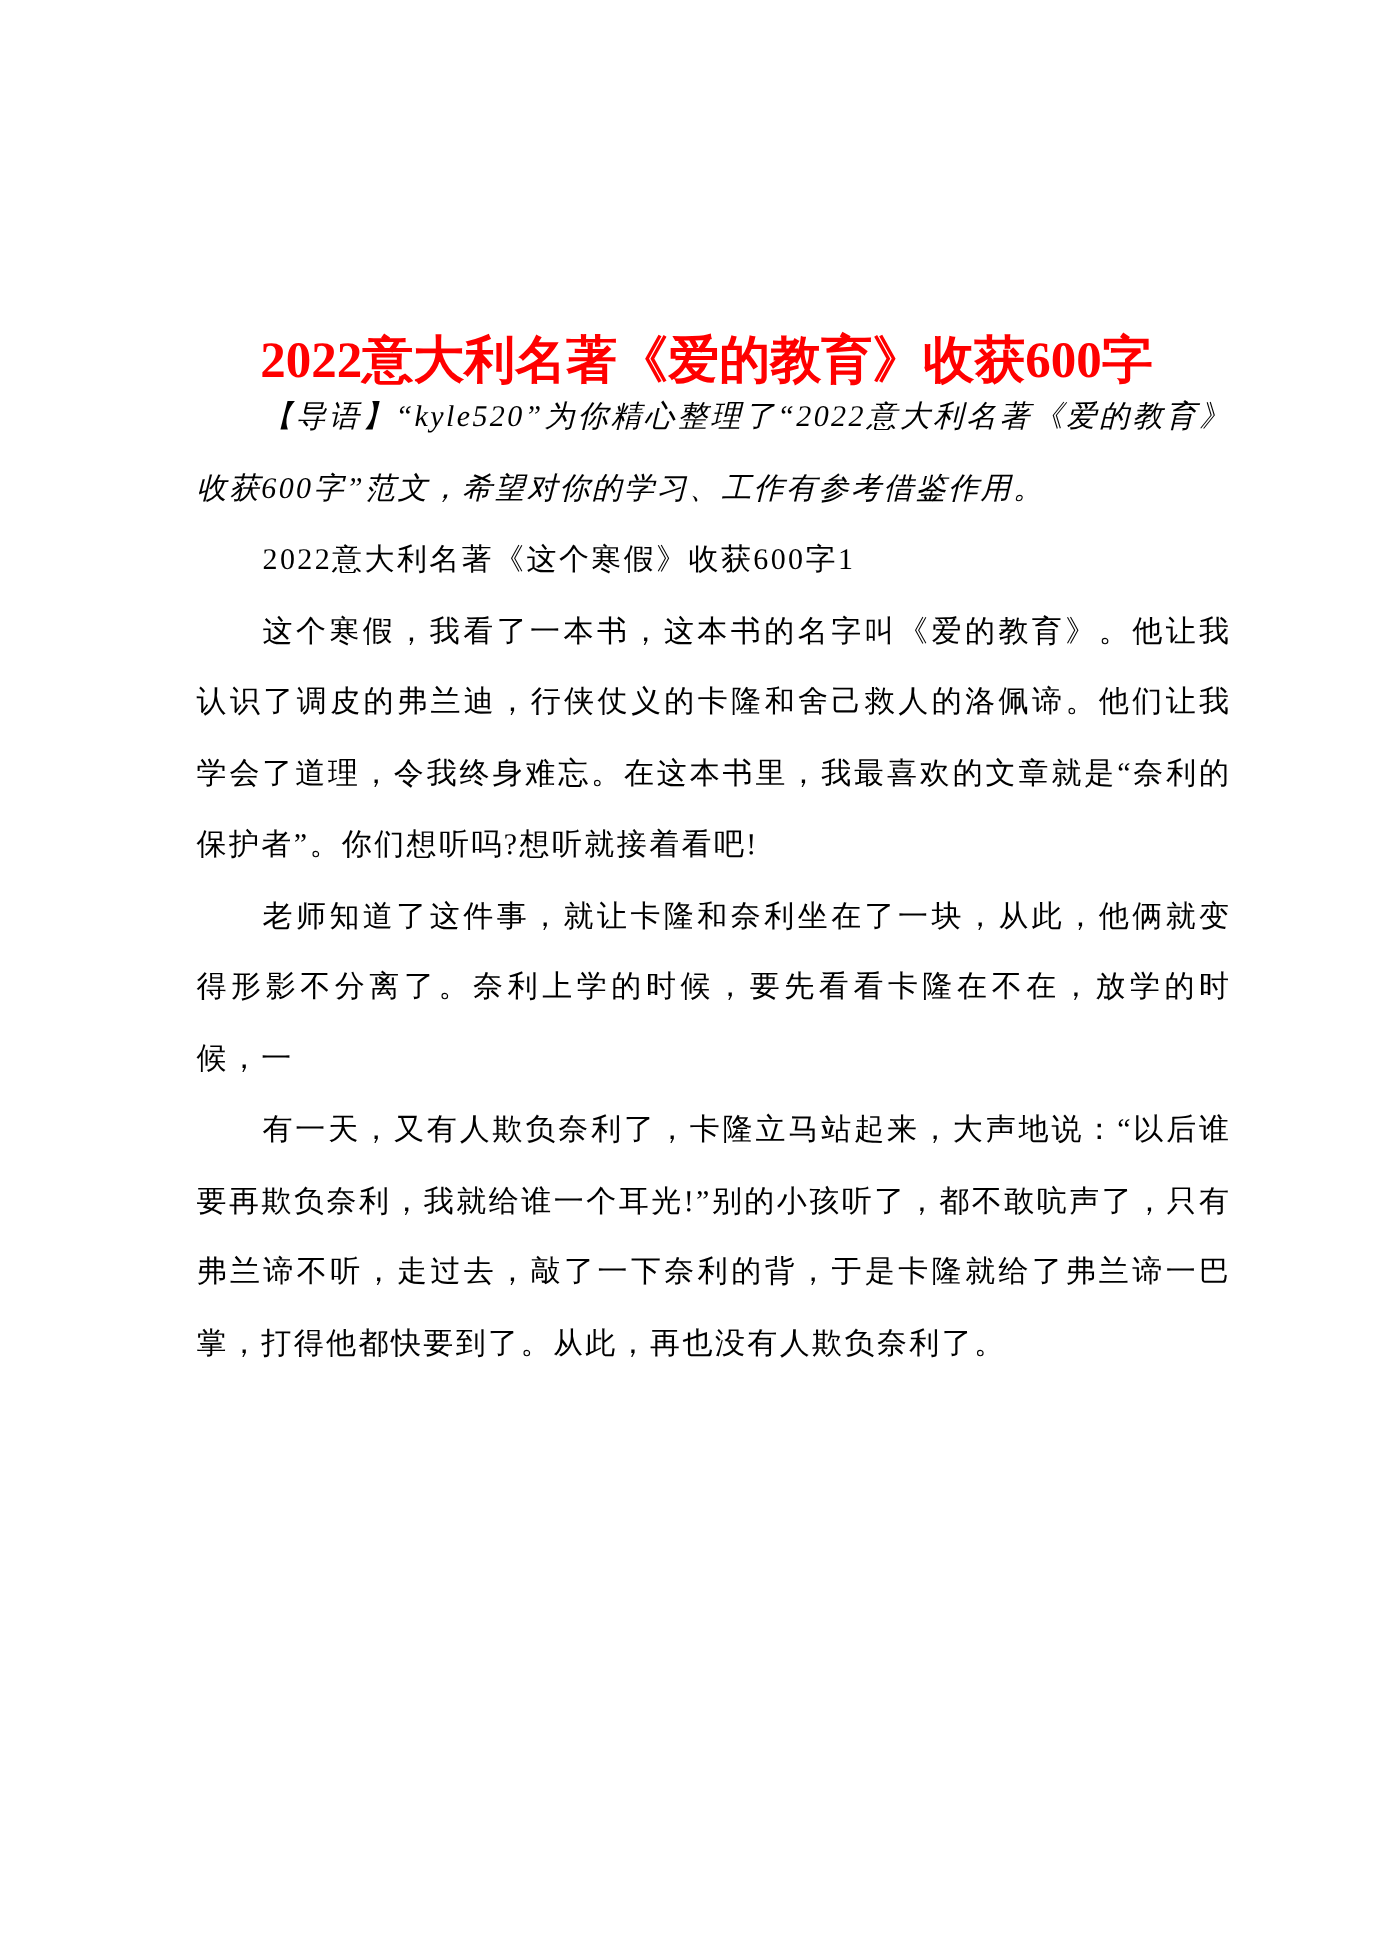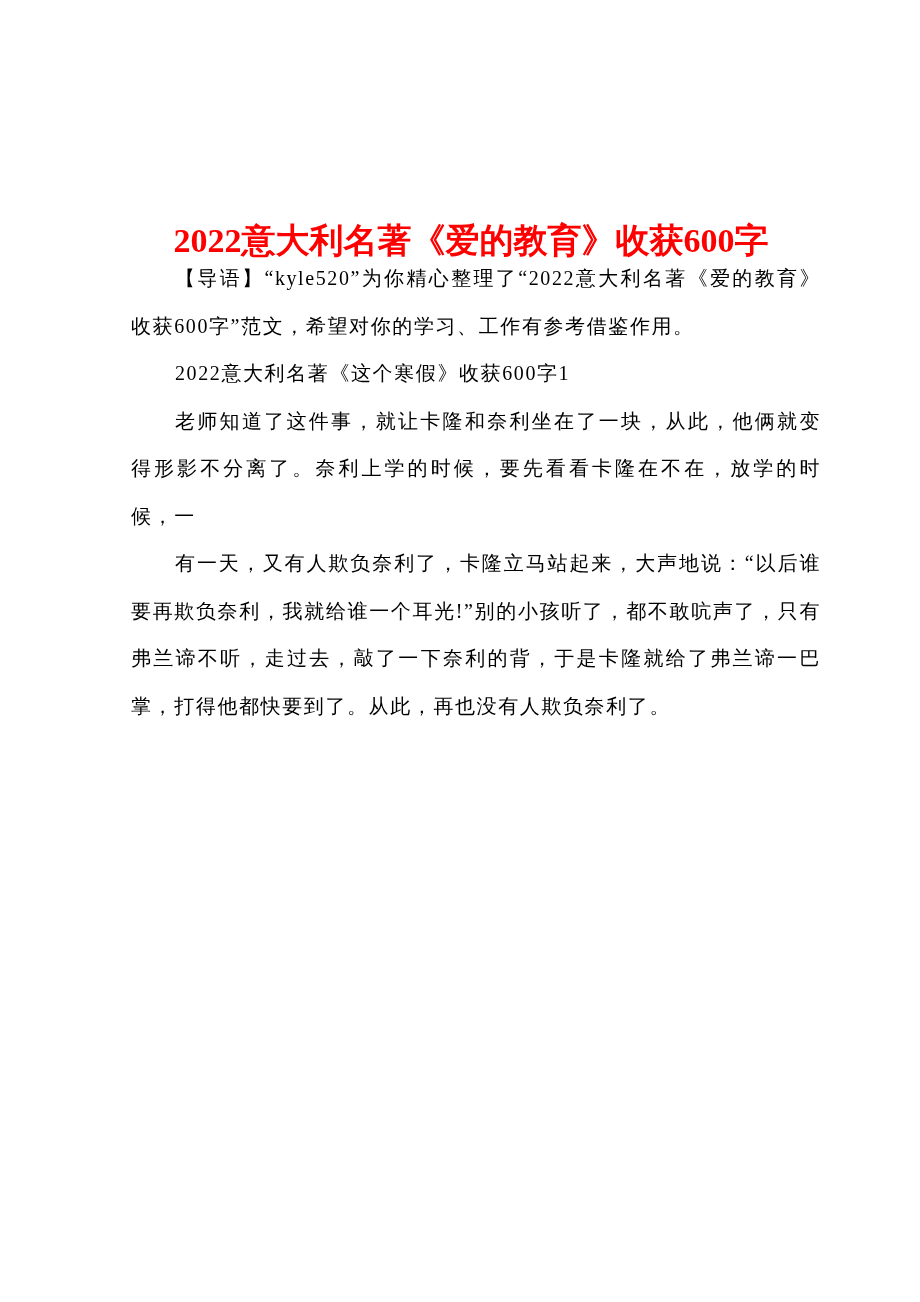--- a/index.html
+++ b/index.html
@@ -45,27 +45,29 @@
       margin: 0;
       font-size: 20px;
       line-height: 47.5px;
       text-indent: 44px;
       text-align: justify;
       letter-spacing: 1.6px;
       font-family: "Liberation Serif", "DejaVu Serif", serif;
     }
     .para.intro {
       text-indent: 44px;
+      font-style: italic;
     }
   </style>
 </head>
 <body>
 
 <div class="page">
   <h1 class="title">2022意大利名著《爱的教育》收获600字</h1>
 
   <div class="body-text">
     <p class="para intro">【导语】“kyle520”为你精心整理了“2022意大利名著《爱的教育》收获600字”范文，希望对你的学习、工作有参考借鉴作用。</p>
     <p class="para">2022意大利名著《这个寒假》收获600字1</p>
+    <p class="para">这个寒假，我看了一本书，这本书的名字叫《爱的教育》。他让我认识了调皮的弗兰迪，行侠仗义的卡隆和舍己救人的洛佩谛。他们让我学会了道理，令我终身难忘。在这本书里，我最喜欢的文章就是“奈利的保护者”。你们想听吗?想听就接着看吧!</p>
     <p class="para">老师知道了这件事，就让卡隆和奈利坐在了一块，从此，他俩就变得形影不分离了。奈利上学的时候，要先看看卡隆在不在，放学的时候，一</p>
     <p class="para">有一天，又有人欺负奈利了，卡隆立马站起来，大声地说：“以后谁要再欺负奈利，我就给谁一个耳光!”别的小孩听了，都不敢吭声了，只有弗兰谛不听，走过去，敲了一下奈利的背，于是卡隆就给了弗兰谛一巴掌，打得他都快要到了。从此，再也没有人欺负奈利了。</p>
   </div>
 </div>
 
 </body></html>

